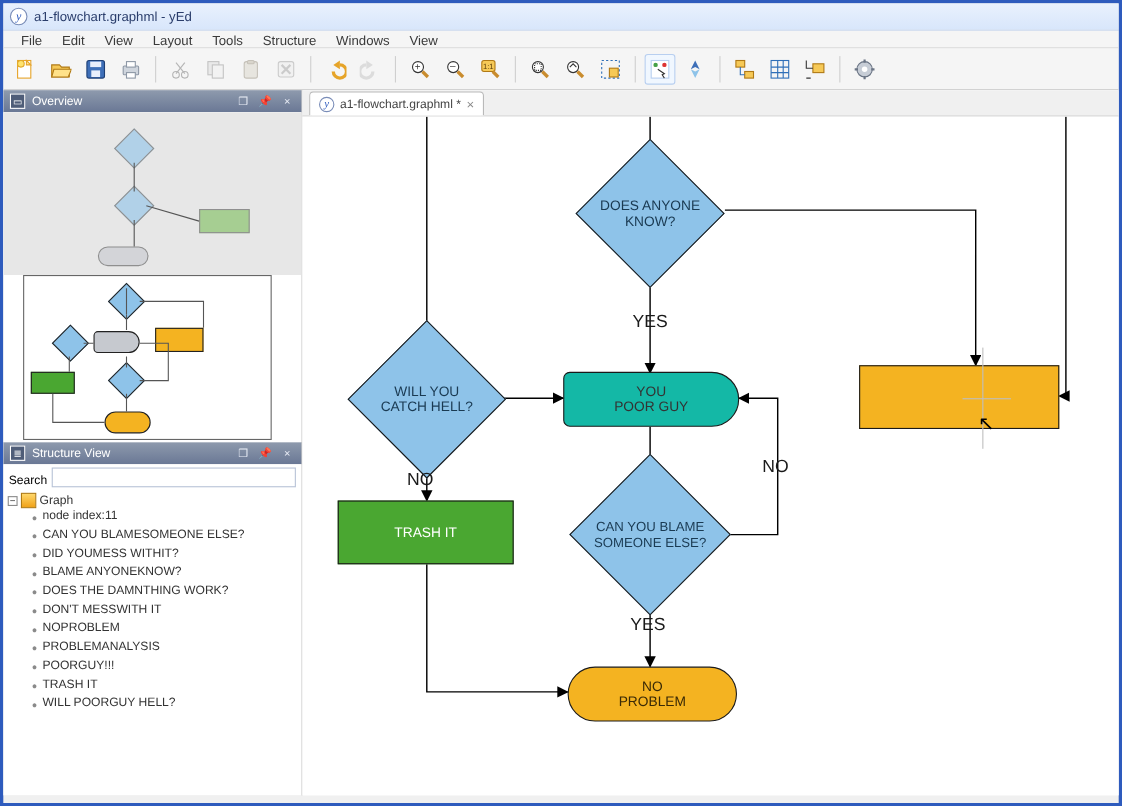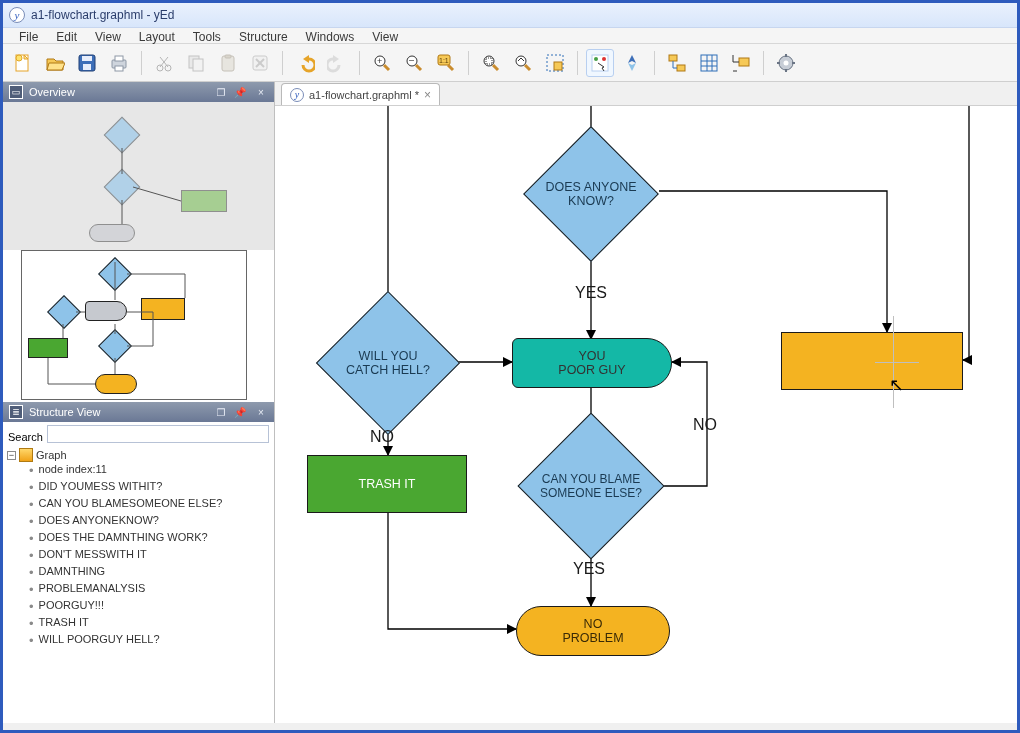--- a/index.html
+++ b/index.html
@@ -303,36 +303,36 @@
         <div class="root">
           <div class="minus">−</div>
           <div class="rooticon"></div>
           <span>Graph</span>
         </div>
         <ul id="tree-items">
             <li>
               <span>node index:11</span>
             </li>
             <li>
+              <span>CAN YOU BLAMESOMEONE ELSE?</span>
+            </li>
+            <li>
               <span>DID YOUMESS WITHIT?</span>
             </li>
             <li>
-              <span>CAN YOU BLAMESOMEONE ELSE?</span>
-            </li>
-            <li>
-              <span>DOES ANYONEKNOW?</span>
+              <span>BLAME ANYONEKNOW?</span>
             </li>
             <li>
               <span>DOES THE DAMNTHING WORK?</span>
             </li>
             <li>
               <span>DON'T MESSWITH IT</span>
             </li>
             <li>
-              <span>DAMNTHING</span>
+              <span>NOPROBLEM</span>
             </li>
             <li>
               <span>PROBLEMANALYSIS</span>
             </li>
             <li>
               <span>POORGUY!!!</span>
             </li>
             <li>
               <span>TRASH IT</span>
             </li>

